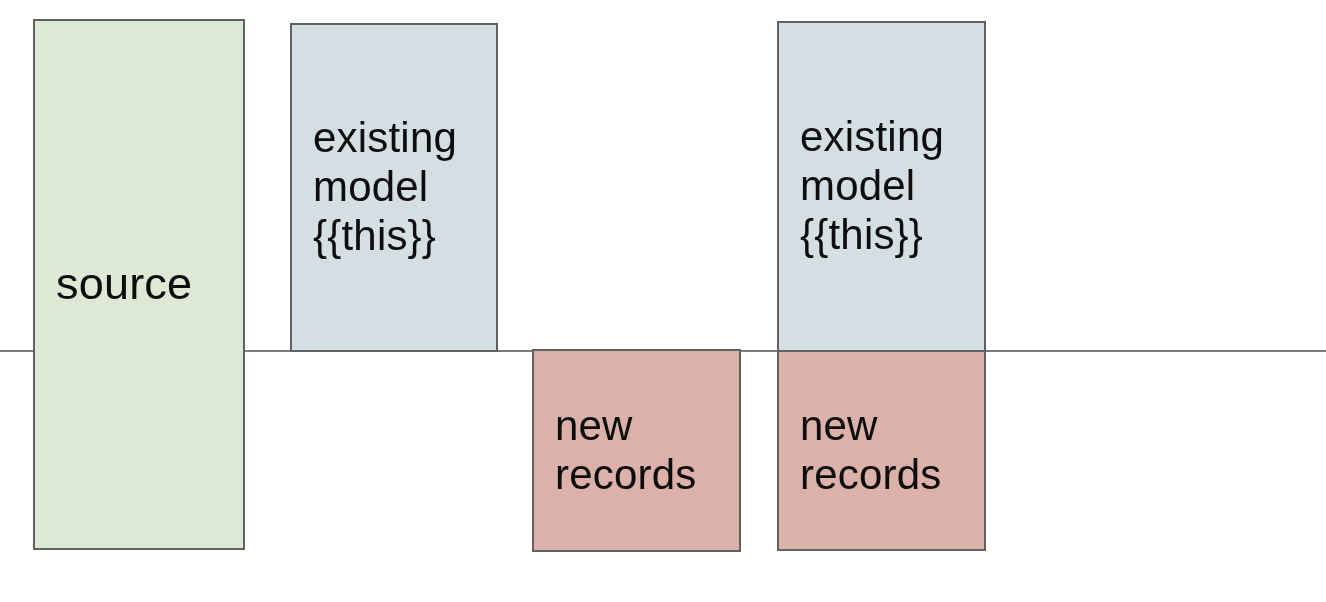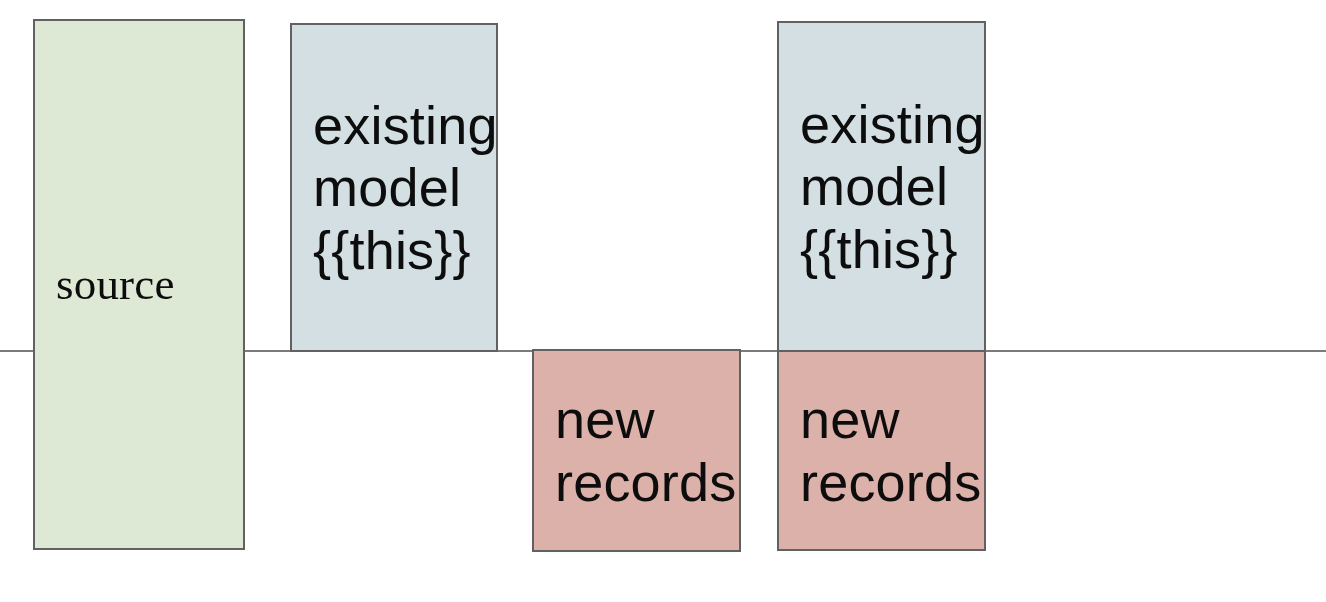--- a/index.html
+++ b/index.html
@@ -29,28 +29,28 @@
     box-sizing: border-box;
     border: 2px solid #616161;
     display: flex;
     align-items: center;
     z-index: 2;
   }
   .lbl {
     display: block;
     padding-left: 21px;
     padding-right: 8px;
-    font-size: 54px;
+    font-size: 42px;
     line-height: 1.16;
     color: #0d0d0d;
     white-space: pre-line;
     letter-spacing: 0.2px;
   }
   .b-source        { left: 33px;   top: 19px;  width: 212px; height: 531px; }
-  .b-source .lbl   { font-size: 45px; font-family: Liberation Serif, serif; }
+  .b-source .lbl   { font-size: 45px; }
   .b-model-left    { left: 290px;  top: 23px;  width: 208px; height: 329px; }
   .b-new-left      { left: 532px;  top: 349px; width: 209px; height: 203px; }
   .b-model-right   { left: 777px;  top: 21px;  width: 209px; height: 331px; }
   .b-new-right     { left: 777px;  top: 350px; width: 209px; height: 201px; }
   .b-full-refresh  { left: 1041px; top: 19px;  width: 211px; height: 530px; }
 </style>
 </head>
 <body>
 
 <div class="canvas">

